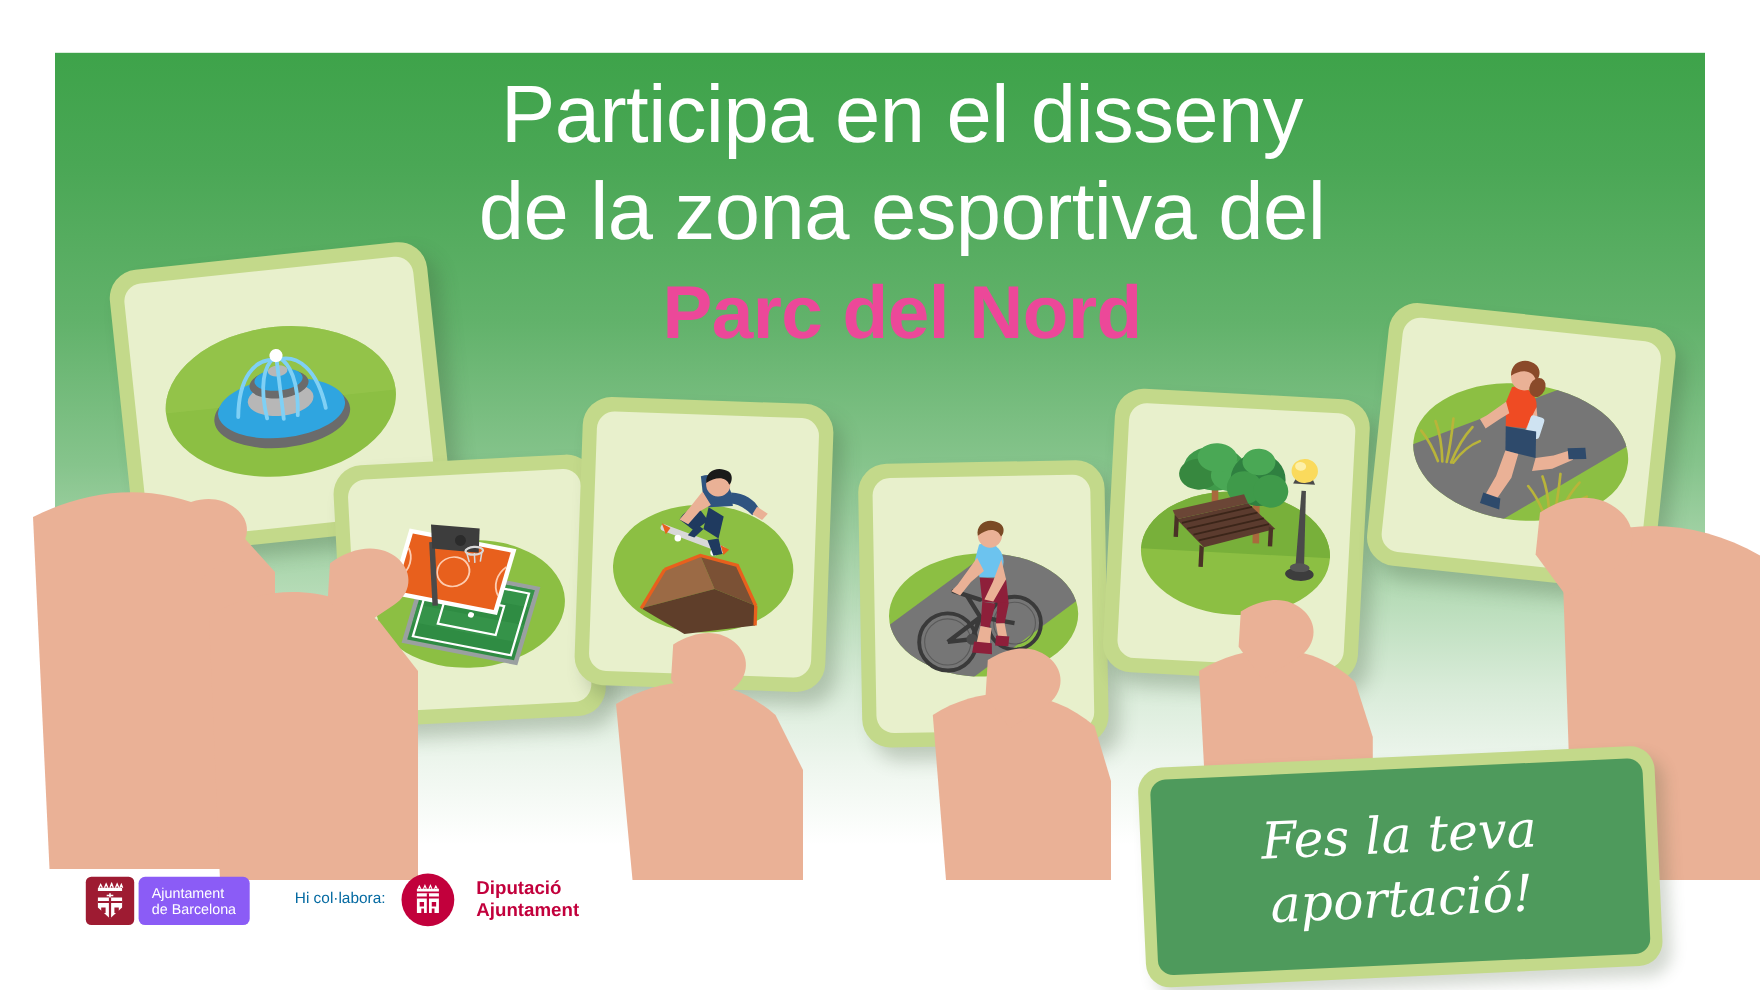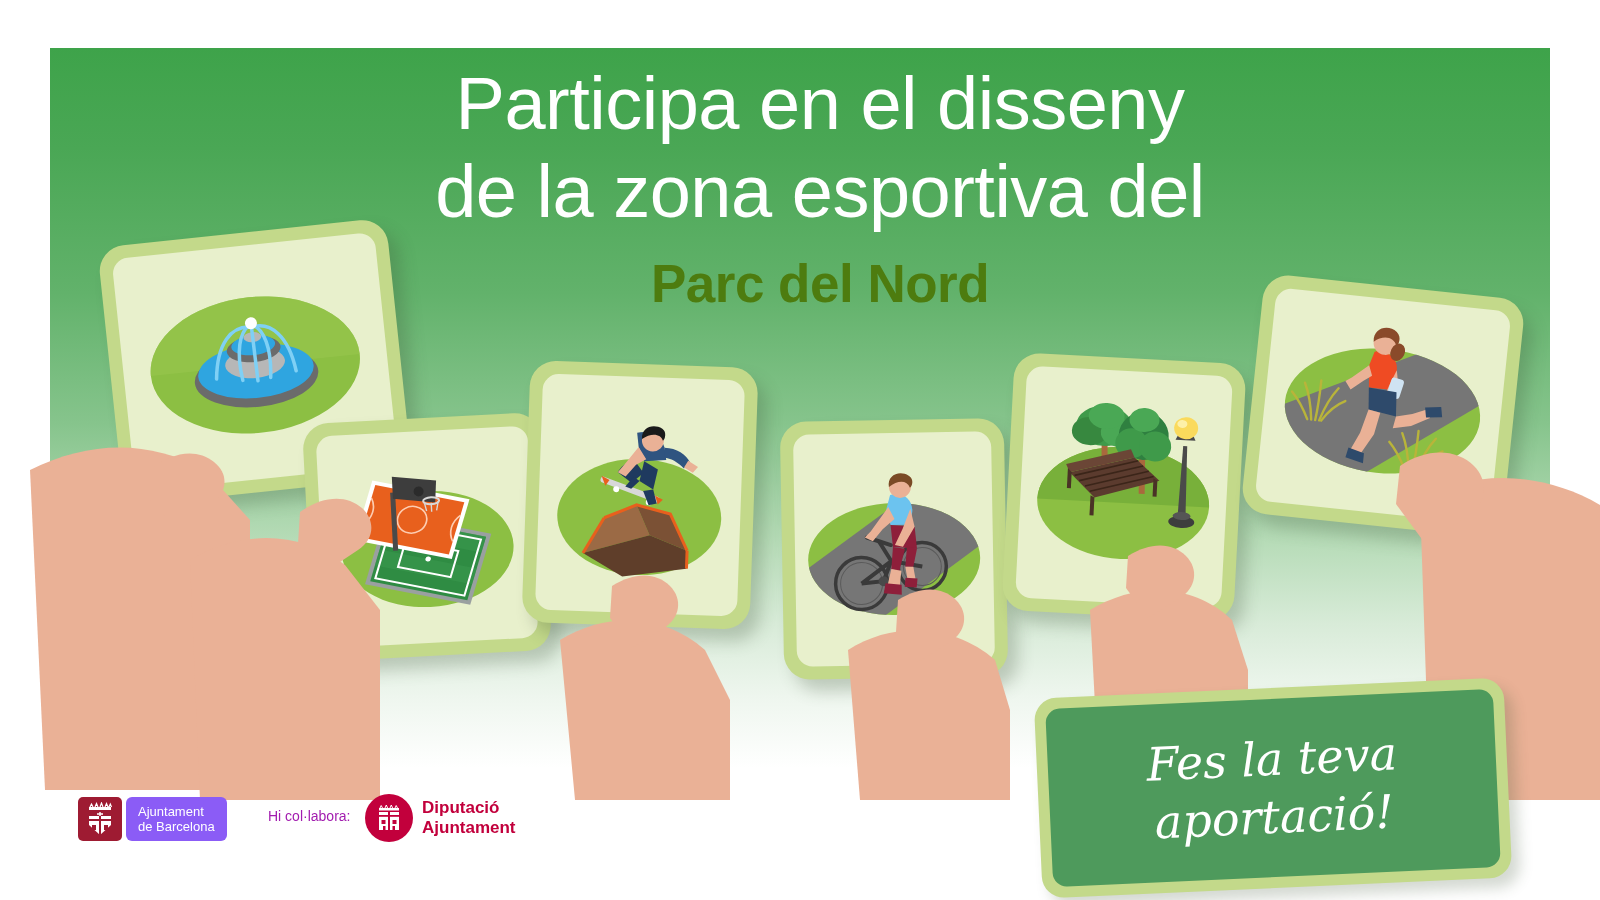--- a/index.html
+++ b/index.html
@@ -11,21 +11,21 @@
   .banner{position:absolute;left:50px;top:48px;width:1500px;height:720px;
           background:linear-gradient(180deg,#3ea34a 0%,#4aa755 14%,#62b26b 34%,
                      #86c48c 52%,#b5dbb6 68%,#d8ebd8 80%,#eef6ee 90%,#ffffff 100%);
           overflow:hidden;}
 
   
   .headline{position:absolute;left:50px;top:60px;width:1500px;text-align:center;
             pointer-events:none;z-index:40;}
   .hl-line{font-size:74px;line-height:88px;color:#ffffff;font-weight:400;
            letter-spacing:-0.5px;white-space:nowrap;padding-left:40px;}
-  .hl-line.bold{color:#4d7c0f;font-weight:700;font-size:53px;line-height:96px;}
+  .hl-line.bold{color:#ec4899;font-weight:700;font-size:68px;line-height:96px;}
 
   
   .card{position:absolute;background:#c3d98a;border-radius:26px;
         box-shadow:10px 12px 16px rgba(60,80,50,.25);z-index:10;}
   .card .inner{position:absolute;left:13px;top:13px;right:13px;bottom:13px;
                background:#e8f0cc;border-radius:16px;overflow:hidden;}
 
   
   .cta{position:absolute;left:1038px;top:688px;width:470px;height:200px;
        background:#c3d98a;border-radius:22px;transform:rotate(-2.6deg);
@@ -38,22 +38,22 @@
        font-weight:400;}
 
   
   .footer{position:absolute;left:0;top:780px;width:1600px;height:90px;z-index:70;}
   .logo-aj{position:absolute;left:78px;top:17px;display:flex;align-items:center;gap:4px;}
   .shield-box{width:44px;height:44px;background:#9e1b32;border-radius:5px;
               display:flex;align-items:center;justify-content:center;}
   .aj-box{height:44px;background:#8b5cf6;border-radius:6px;display:flex;
           flex-direction:column;justify-content:center;padding:0 12px;}
   .aj-box span{color:#fff;font-size:13px;line-height:15px;white-space:nowrap;}
-  .collab{position:absolute;left:268px;top:28px;font-size:14px;color:#a21caf;}
-  .logo-dip{position:absolute;left:365px;top:14px;display:flex;align-items:center;gap:9px;}
+  .collab{position:absolute;left:268px;top:28px;font-size:14px;color:#0369a1;}
+  .logo-dip{position:absolute;left:365px;top:14px;display:flex;align-items:center;gap:20px;}
   .dip-circle{width:48px;height:48px;border-radius:50%;background:#c2003c;
               display:flex;align-items:center;justify-content:center;}
   .dip-txt{display:flex;flex-direction:column;}
   .dip-txt span{color:#c2003c;font-weight:700;font-size:17px;line-height:20px;}
 </style>
 </head>
 <body>
 
 <div class="stage">
 

